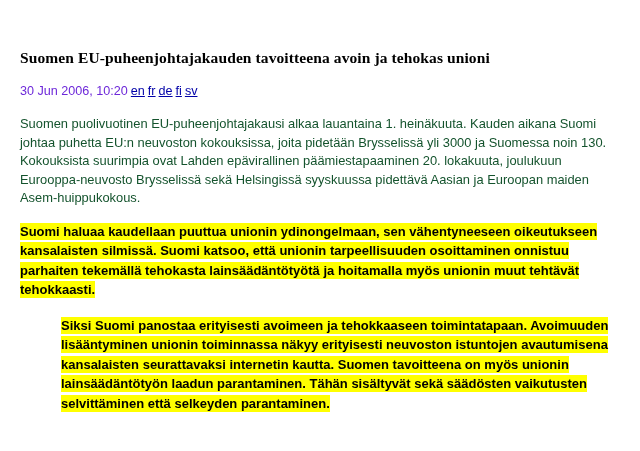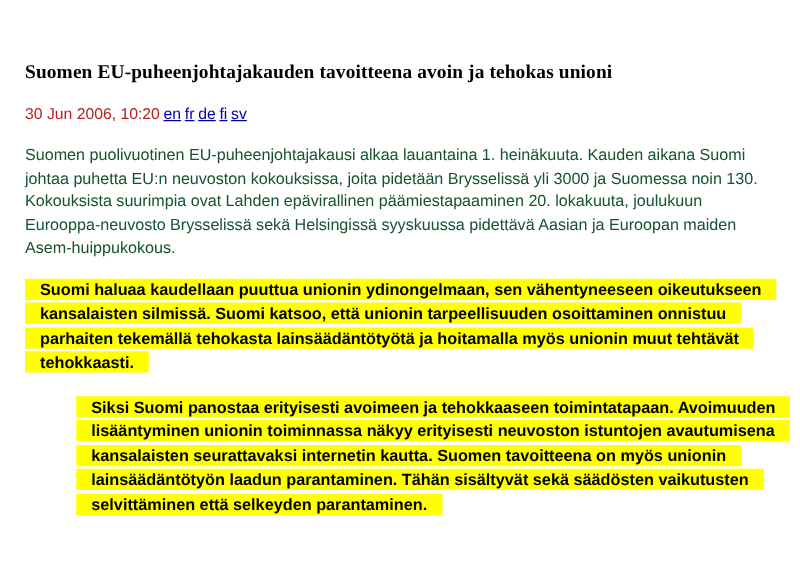--- a/index.html
+++ b/index.html
@@ -32,21 +32,21 @@
     white-space: nowrap;
   }
   .meta-line {
     font-family: "Liberation Sans", sans-serif;
     font-size: 12.6px;
     line-height: 16px;
     color: #1a1a1a;
     margin: 0 0 16px 0;
   }
   .meta-date {
-    color: #b91c1c;
+    color: #6d28d9;
   }
   .lang-links {
     display: inline;
   }
   .lang-link {
     color: #0000a8;
     text-decoration: underline;
     font-size: 12.6px;
     cursor: pointer;
     text-align: center;
@@ -69,21 +69,21 @@
     font-size: 13px;
     line-height: 19.5px;
     color: #000000;
     margin: 0 0 16px 0;
     max-width: 600px;
   }
   .hl-para .hl {
     background-color: #ffff00;
     box-decoration-break: clone;
     -webkit-box-decoration-break: clone;
-    padding: 1px 12px;
+    padding: 1px 0;
     text-align: center;
   }
   .para-block-2 { margin-top: 4px; }
   .para-block-3 { margin-top: 2px; margin-left: 41px; }
 </style>
 </head>
 <body>
 
 <div class="page">
 

